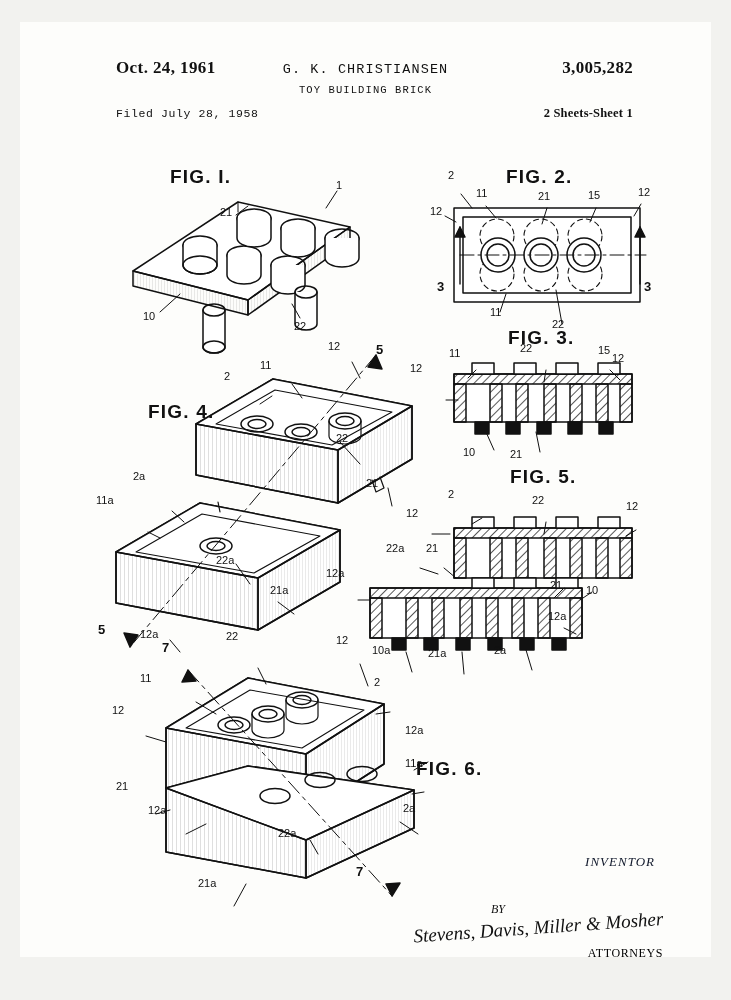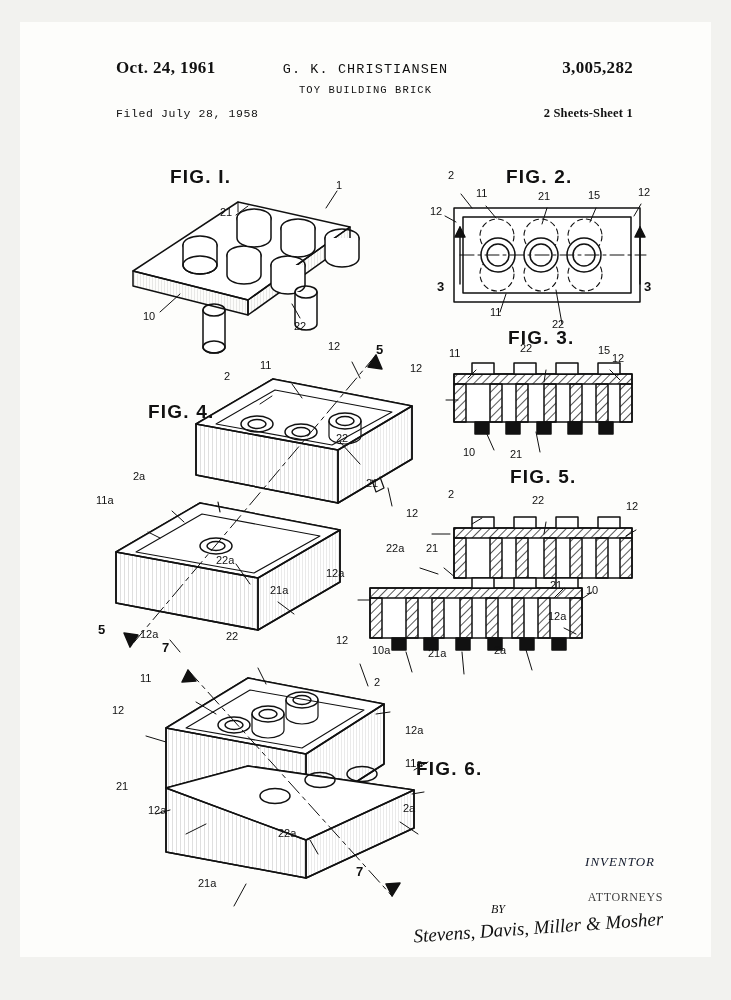--- a/index.html
+++ b/index.html
@@ -150,25 +150,25 @@
     font-family: "Liberation Serif", serif;
     font-style: italic;
     font-size: 19px;
     color: #111;
     transform: rotate(-4deg);
     transform-origin: right center;
     white-space: nowrap;
   }
   .attorneys {
     position: absolute;
-    right: 48px; top: 868px;
+    right: 48px; top: 924px;
     font-family: "Liberation Serif", serif;
     font-size: 12px;
     letter-spacing: 0.6px;
-    color: #404040;
+    color: #000000;
   }
   svg { display: block; }
   .drawing {
     position: absolute;
     left: 0; top: 0;
     width: 691px;
     height: 952px;
     pointer-events: none;
   }
 </style>

